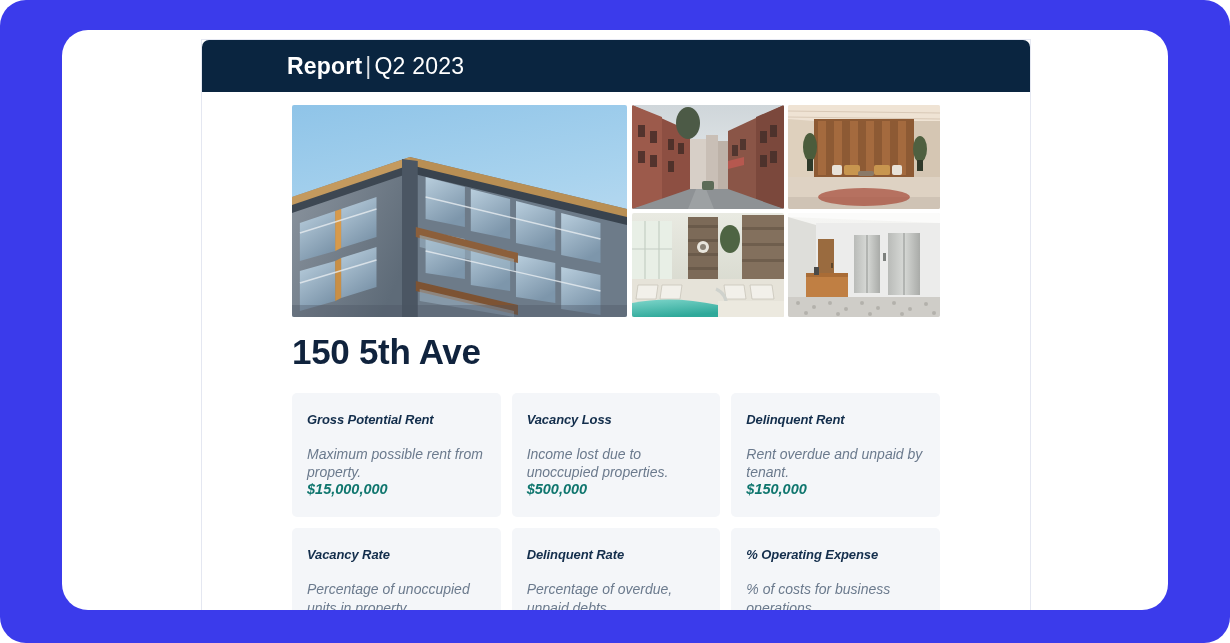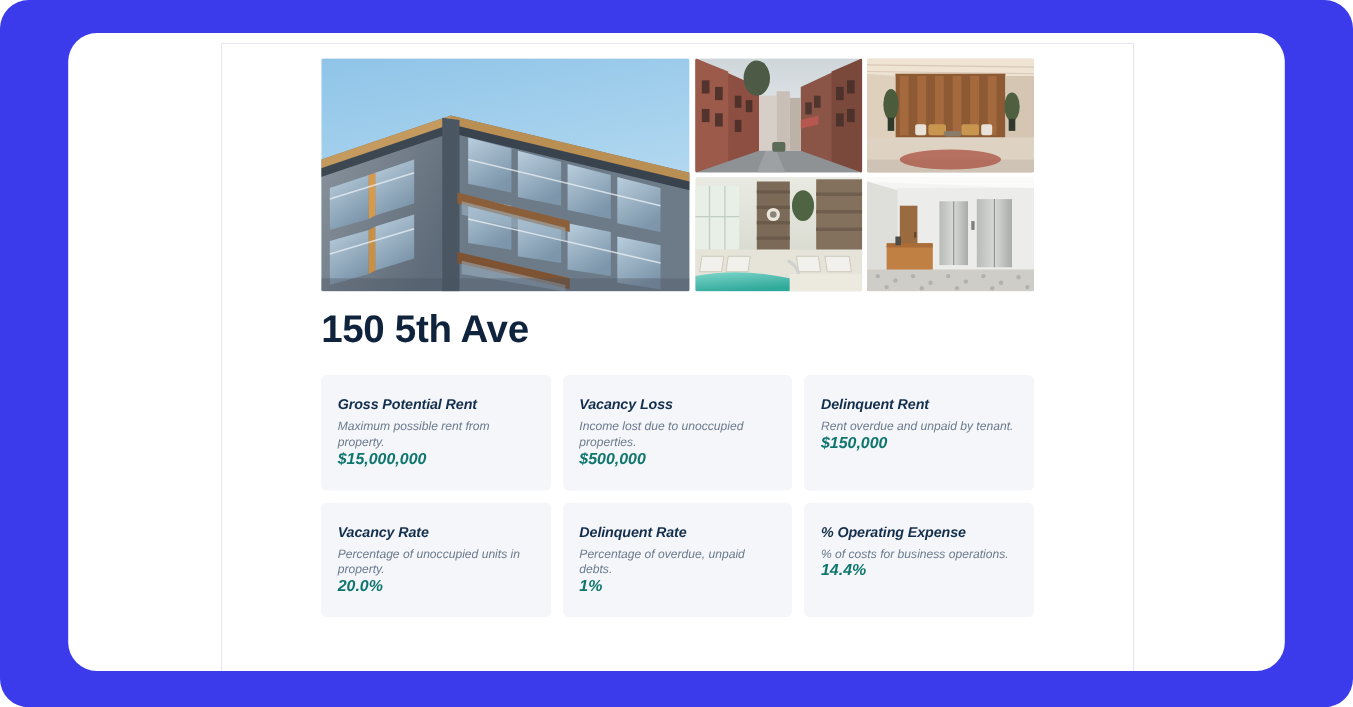--- a/index.html
+++ b/index.html
@@ -120,39 +120,44 @@
     padding: 19px 15px 20px 15px;
     min-height: 104px;
   }
   .metric-label {
     font-size: 13px;
     font-weight: bold;
     color: #132e4c;
     letter-spacing: -0.1px;
   }
   .metric-desc {
-    margin-top: 6px;
-    font-size: 11px;
+    margin-top: 18px;
+    font-size: 14px;
     color: #6b7a8d;
     line-height: 1.3;
   }
   .metric-value {
     font-size: 14.5px;
     font-weight: bold;
     color: #0f766e;
   }
 </style>
 </head>
 <body>
 
 <div id="frame">
   <div id="white-card">
 
     <div id="report-panel">
 
+      <div id="report-header">
+        <div id="report-title">
+          <span class="strong">Report</span><span class="sep">|</span><span class="light">Q2 2023</span>
+        </div>
+      </div>
 
       <div id="report-body">
 
         <div id="gallery">
 
           <div id="gallery-main">
             <svg class="photo-svg" viewBox="0 0 341 212" preserveAspectRatio="none">
               <defs>
                 <linearGradient id="sky" x1="0" y1="0" x2="0.3" y2="1">
                   <stop offset="0%" stop-color="#8fc4e8"></stop>

